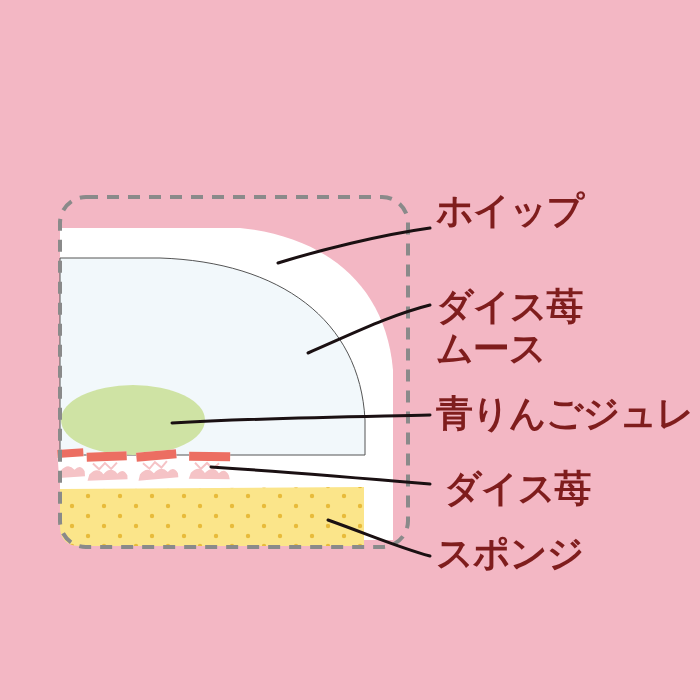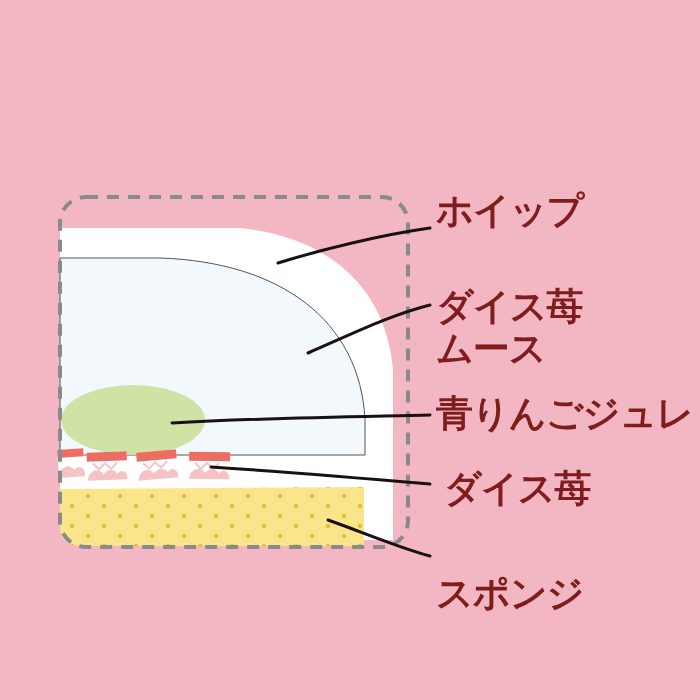--- a/index.html
+++ b/index.html
@@ -94,15 +94,15 @@
 </div>
 
 <div class="label" style="left:436px; top:393px;text-align:right;">
   <span>青りんごジュレ</span>
 </div>
 
 <div class="label" style="left:416px; top:468px;margin-left:28px;">
   <span>ダイス苺</span>
 </div>
 
-<div class="label" style="left:436px; top:533px;margin-top:40px;">
+<div class="label" style="left:436px; top:533px;">
   <span>スポンジ</span>
 </div>
 
 </body></html>

